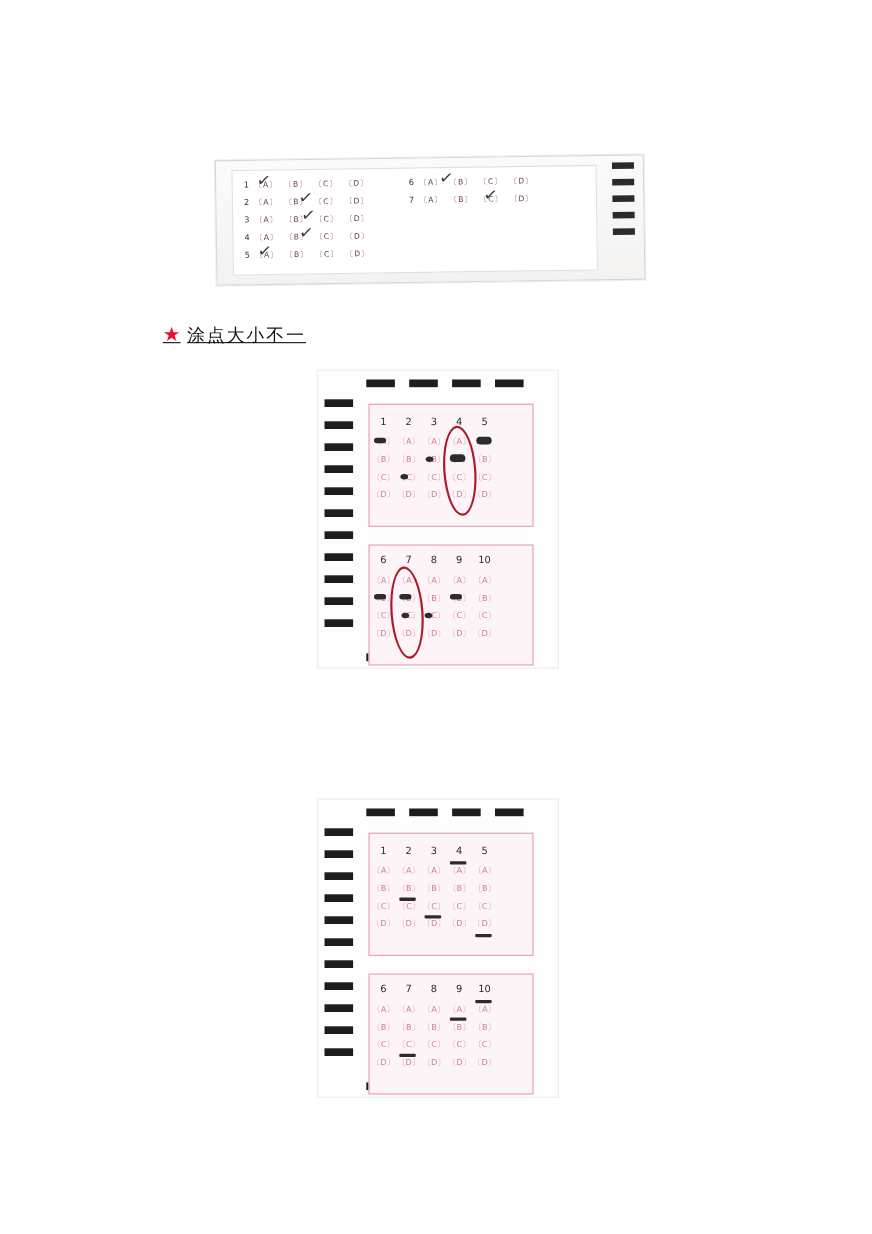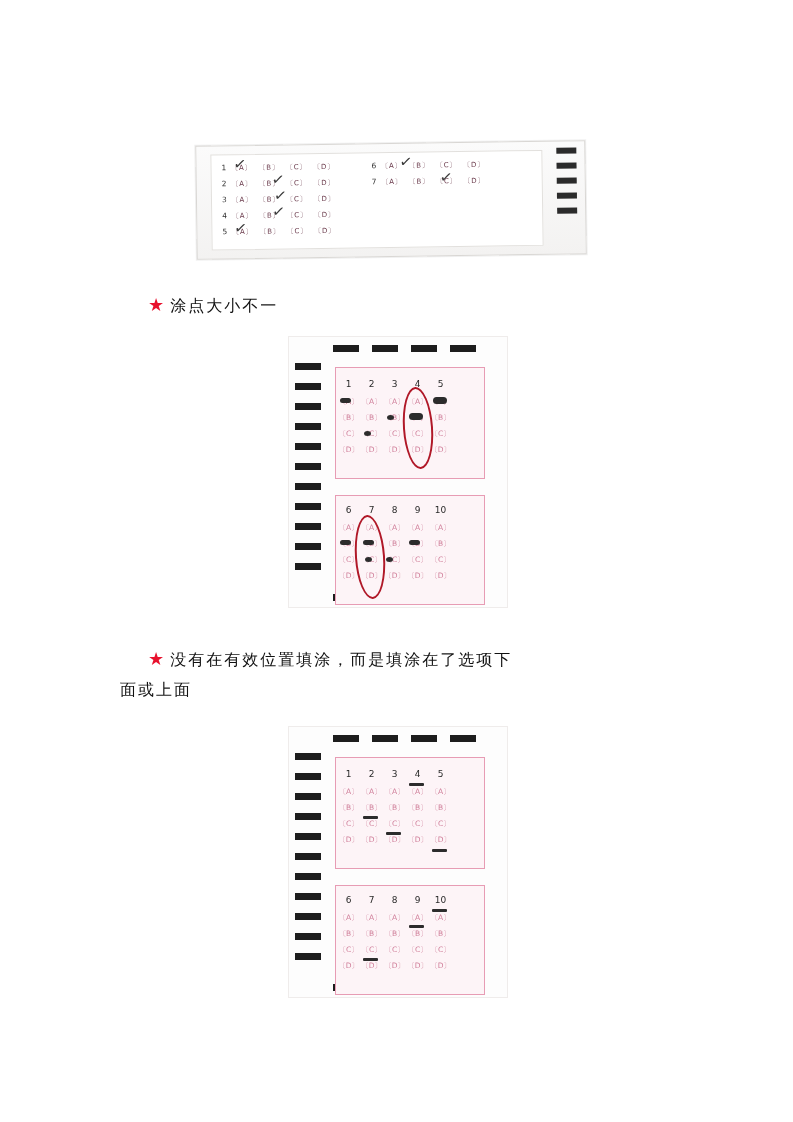--- a/index.html
+++ b/index.html
@@ -30,21 +30,21 @@
     color: #111;
     line-height: 30px;
   }
   .star {
     color: #e8112d;
     font-size: 18px;
     margin-right: 6px;
     letter-spacing: 0;
   }
   .note-1 { left: 148px; top: 99px; }
-  .note-2 { left: 148px; top: 290px; }
+  .note-2 { left: 148px; top: 290px; text-decoration: underline; }
   .note-3 { left: 148px; top: 644px; width: 560px; }
   .note-3 .line2 { display: block; margin-left: -28px; }
 
   
   .sheet {
     position: absolute;
     background: #fdfcfb;
     box-shadow: 0 0 0 1px rgba(0,0,0,0.06);
   }
 
@@ -345,24 +345,20 @@
     <span class="fill med" style="left:51px; top:203px;"></span>
     <span class="fill med" style="left:74px; top:203px;"></span>
     <span class="fill med" style="left:120px; top:203px;"></span>
     <span class="fill small" style="left:76px; top:220px;"></span>
     <span class="fill small" style="left:97px; top:220px;"></span>
 
     <span class="ellipse" style="left:114px; top:50px; width:26px; height:78px;"></span>
     <span class="ellipse" style="left:66px; top:178px; width:26px; height:80px;"></span>
   </div>
 
-  <div class="note note-3">
-    <span class="star">★</span><span>没有在有效位置填涂，而是填涂在了选项下</span>
-    <span class="line2">面或上面</span>
-  </div>
 
   <div class="card fig3">
 
     <div class="timing-top" style="top:8px;">
       <i></i>
         <i></i>
         <i></i>
         <i></i>
     </div>
     <div class="timing-left">

